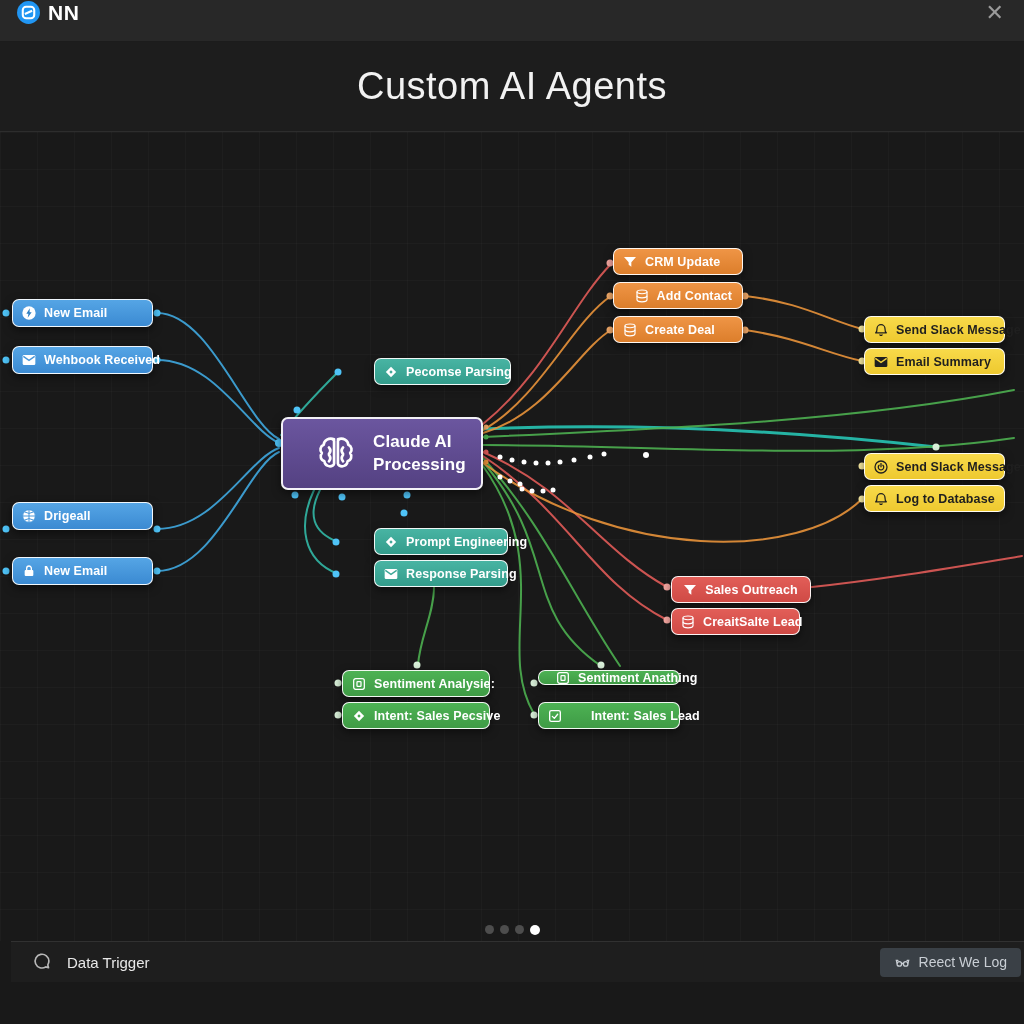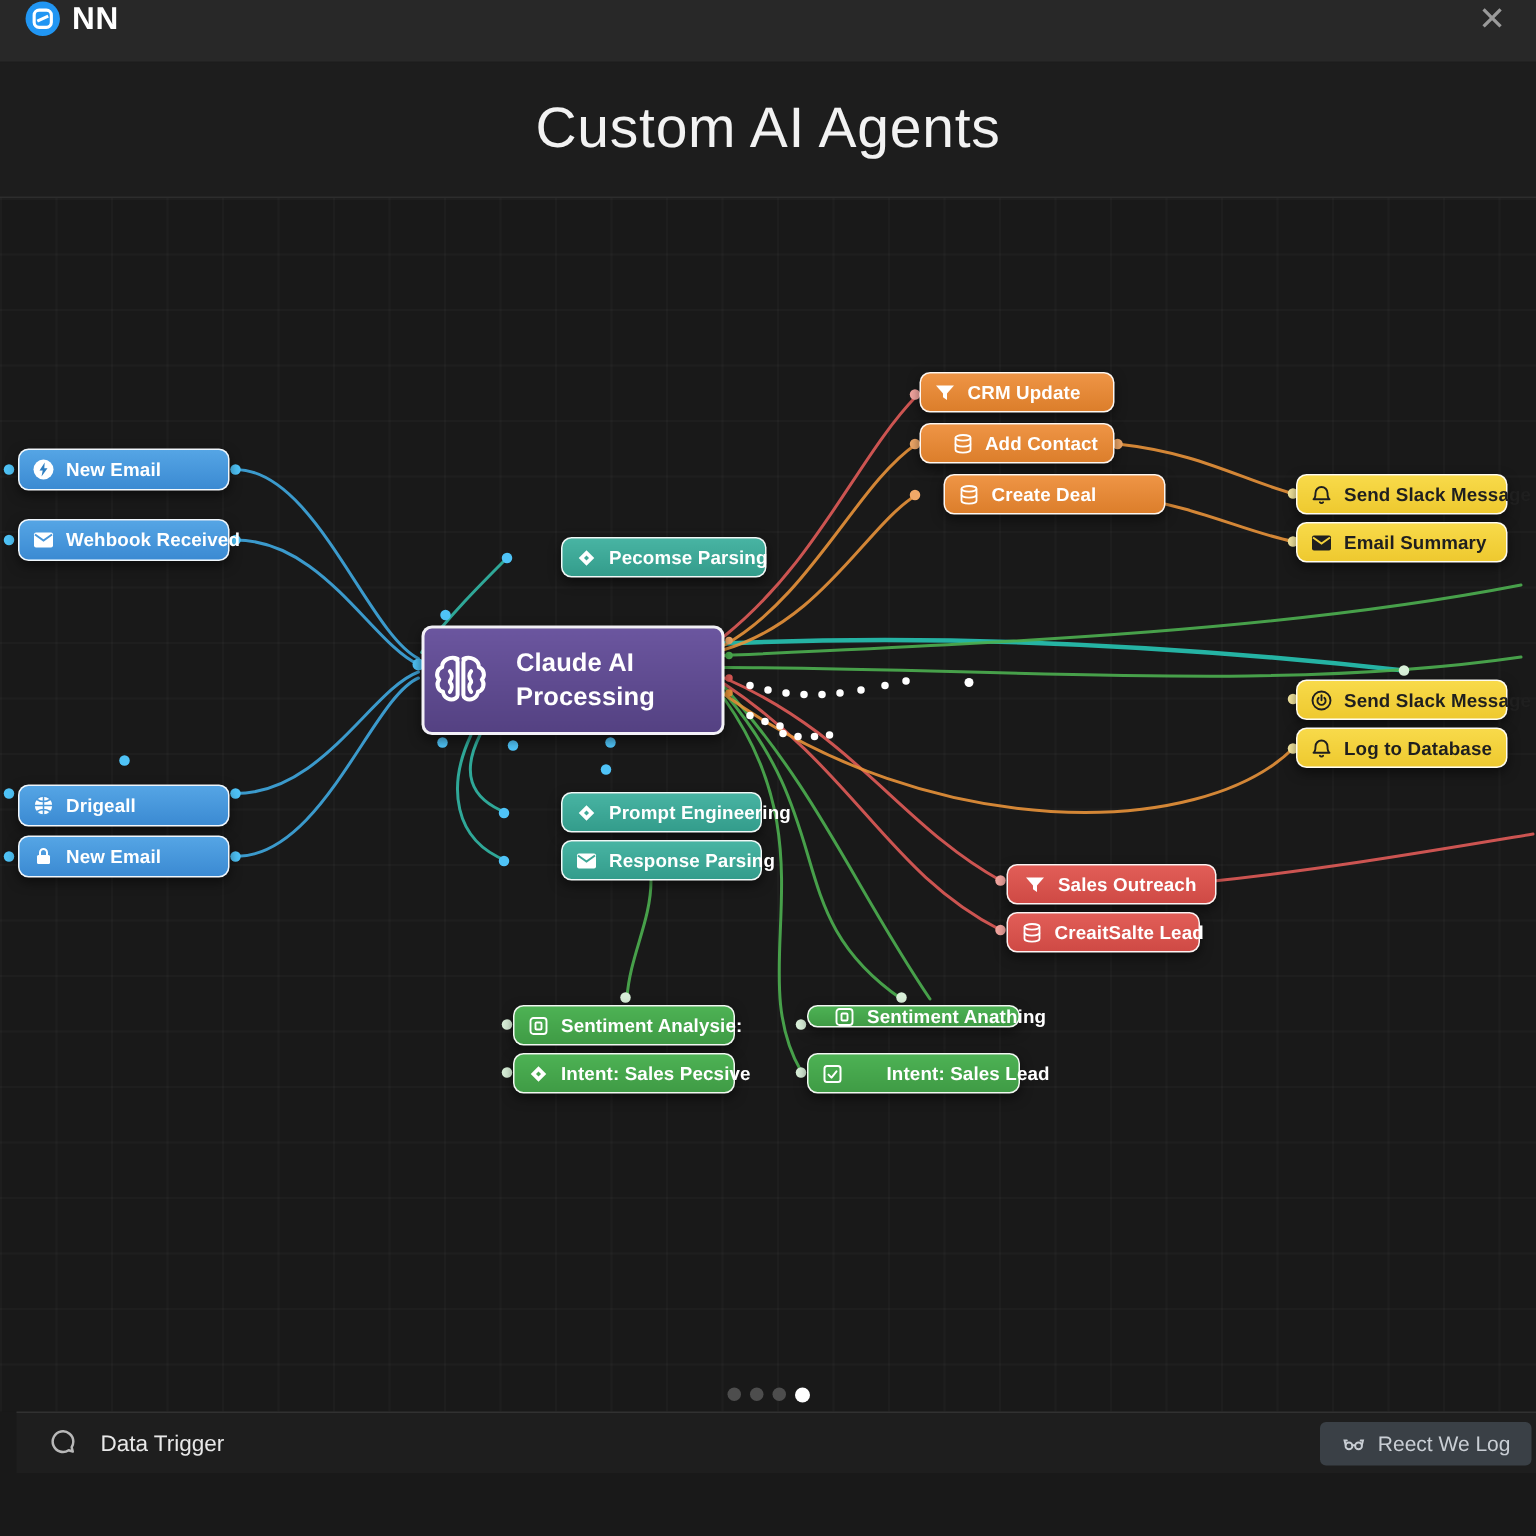--- a/index.html
+++ b/index.html
@@ -33,21 +33,21 @@
   .node .ico{width:16px;height:16px;display:flex;color:#fff;flex:none;}
   .node .ico svg{width:100%;height:100%;}
   .node-blue  {background:linear-gradient(180deg,#55a5e5,#3b8ad2); --bg:#4897da;}
   .node-teal  {background:linear-gradient(180deg,#48b4a3,#339c8b);margin-left:34px; --bg:#3ea897;}
   .node-orange{background:linear-gradient(180deg,#ef9546,#dc7e2b); --bg:#e68936;}
   .node-yellow{background:linear-gradient(180deg,#f8da4a,#eec92f); --bg:#f3d13c;}
   .node-yellow .lbl,.node-yellow .ico{color:#1f1f1f;}
   .node-red   {background:linear-gradient(180deg,#e25e58,#cf4a45); --bg:#d9544f;}
   .node-green {background:linear-gradient(180deg,#4db254,#3f9b45); --bg:#46a74c;}
   .node-purple{background:linear-gradient(180deg,#6b569f,#544182); --bg:#5f4b90;
-               border-width:2px;padding:0 1px;gap:14px;}
+               border-width:2px;padding:0 30px;gap:14px;}
   .node-purple .lbl{font-size:17px;line-height:1.3;white-space:pre-line;}
   .node-purple .ico{width:46px;height:46px;}
 
   .pagination{position:absolute;left:0;bottom:6px;width:100%;display:flex;justify-content:center;gap:6px;}
   .pagination .dot{width:9px;height:9px;border-radius:50%;background:#4d4d4d;cursor:pointer;}
   .pagination .dot.active{width:10px;height:10px;background:#fff;}
 
   
   .frow{position:absolute;left:11px;width:1024px;display:flex;align-items:center;
         padding:0 14px;box-sizing:border-box;}
@@ -183,21 +183,21 @@
         </div>
         <div class="node node-blue" style="left: 12px; top: 214px; width: 141px; height: 28px;">
           <span class="ico">
             <svg viewBox="0 0 24 24">
               <rect x="2.5" y="4.5" width="19" height="15" rx="2" fill="currentColor"></rect>
               <path d="M3.5 6.5l8.5 6 8.5-6" fill="none" stroke="var(--bg,#333)" stroke-width="2"></path>
             </svg>
           </span>
           <span class="lbl">Wehbook Received</span>
         </div>
-        <div class="node node-blue" style="left: 12px; top: 391px; width: 141px; height: 28px;">
+        <div class="node node-blue" style="left: 12px; top: 370px; width: 141px; height: 28px;">
           <span class="ico">
             <svg viewBox="0 0 24 24">
               <circle cx="12" cy="12" r="9.5" fill="currentColor"></circle>
               <g fill="none" stroke="var(--bg,#333)" stroke-width="1.5">
                 <circle cx="12" cy="12" r="9.5"></circle>
                 <path d="M12 2.5v19M2.5 12h19M5.5 6a12 12 0 0 0 13 0M5.5 18a12 12 0 0 1 13 0"></path>
               </g>
             </svg>
           </span>
           <span class="lbl">Drigeall</span>
@@ -260,21 +260,21 @@
         <div class="node node-orange" style="left: 613px; top: 150px; width: 130px; height: 27px; justify-content: flex-end;">
           <span class="ico">
             <svg viewBox="0 0 24 24" fill="none" stroke="currentColor" stroke-width="1.8">
               <ellipse cx="12" cy="5.8" rx="7.5" ry="2.8"></ellipse>
               <path d="M4.5 5.8v6c0 1.6 3.4 2.9 7.5 2.9s7.5-1.3 7.5-2.9v-6"></path>
               <path d="M4.5 11.8v6c0 1.6 3.4 2.9 7.5 2.9s7.5-1.3 7.5-2.9v-6"></path>
             </svg>
           </span>
           <span class="lbl">Add Contact</span>
         </div>
-        <div class="node node-orange" style="left: 613px; top: 184px; width: 148px; height: 27px; margin-left: 16px;">
+        <div class="node node-orange" style="left: 613px; top: 184px; width: 130px; height: 27px;">
           <span class="ico">
             <svg viewBox="0 0 24 24" fill="none" stroke="currentColor" stroke-width="1.8">
               <ellipse cx="12" cy="5.8" rx="7.5" ry="2.8"></ellipse>
               <path d="M4.5 5.8v6c0 1.6 3.4 2.9 7.5 2.9s7.5-1.3 7.5-2.9v-6"></path>
               <path d="M4.5 11.8v6c0 1.6 3.4 2.9 7.5 2.9s7.5-1.3 7.5-2.9v-6"></path>
             </svg>
           </span>
           <span class="lbl">Create Deal</span>
         </div>
         <div class="node node-yellow" style="left: 864px; top: 184px; width: 141px; height: 27px;">

